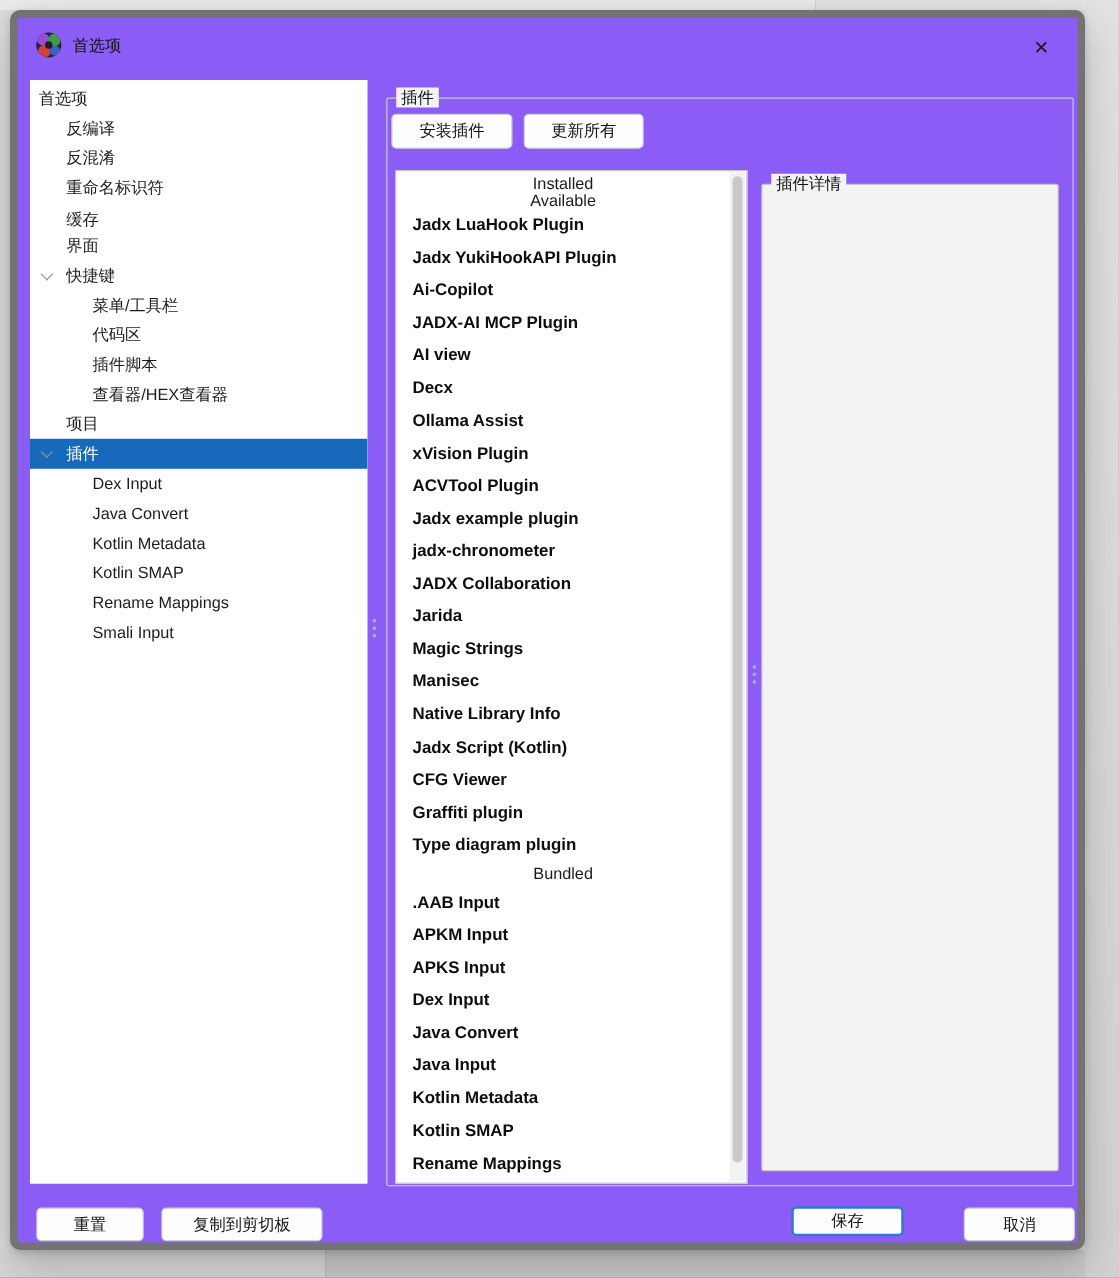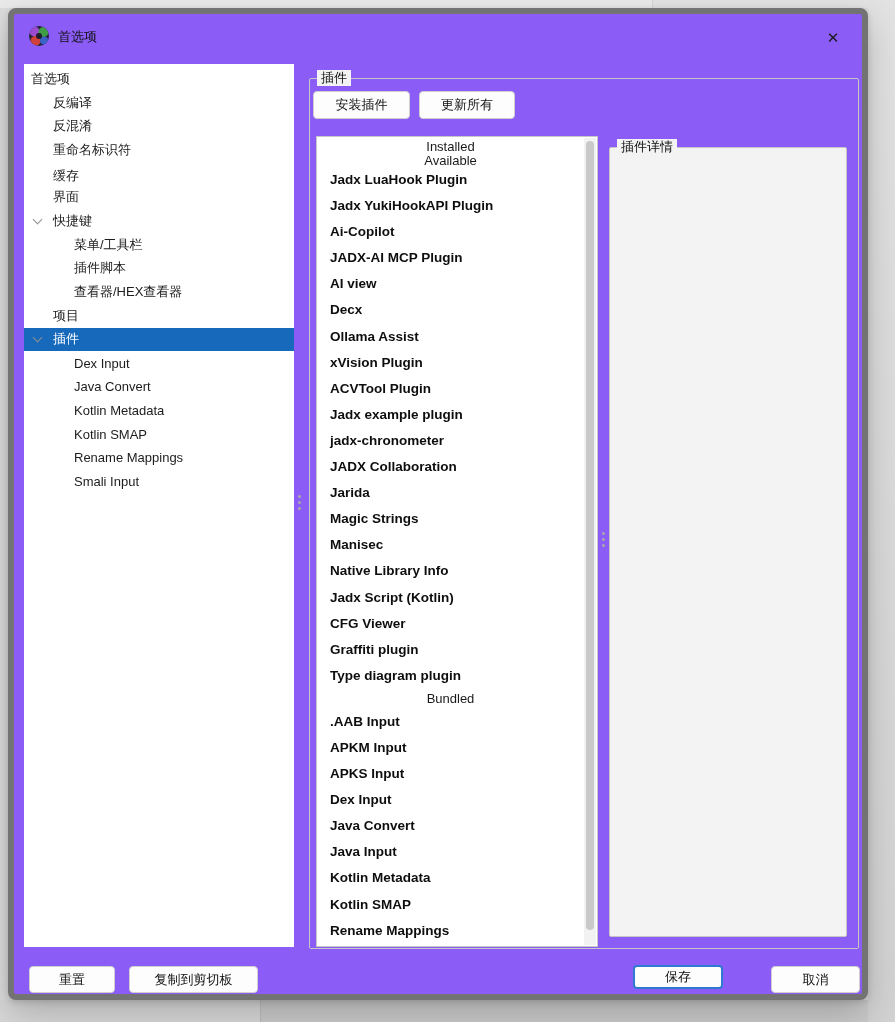--- a/index.html
+++ b/index.html
@@ -126,20 +126,23 @@
       </div>
       <div class="tree-row" style="padding-left: 29px;">
         <span>界面</span>
       </div>
       <div class="tree-row" style="padding-left: 10px;">
         <span class="chev"></span>
         <span>快捷键</span>
       </div>
       <div class="tree-row" style="padding-left: 50px;">
         <span>菜单/工具栏</span>
+      </div>
+      <div class="tree-row" style="padding-left: 50px;">
+        <span>代码区</span>
       </div>
       <div class="tree-row" style="padding-left: 50px;">
         <span>插件脚本</span>
       </div>
       <div class="tree-row" style="padding-left: 50px;">
         <span>查看器/HEX查看器</span>
       </div>
       <div class="tree-row" style="padding-left: 29px;">
         <span>项目</span>
       </div>

